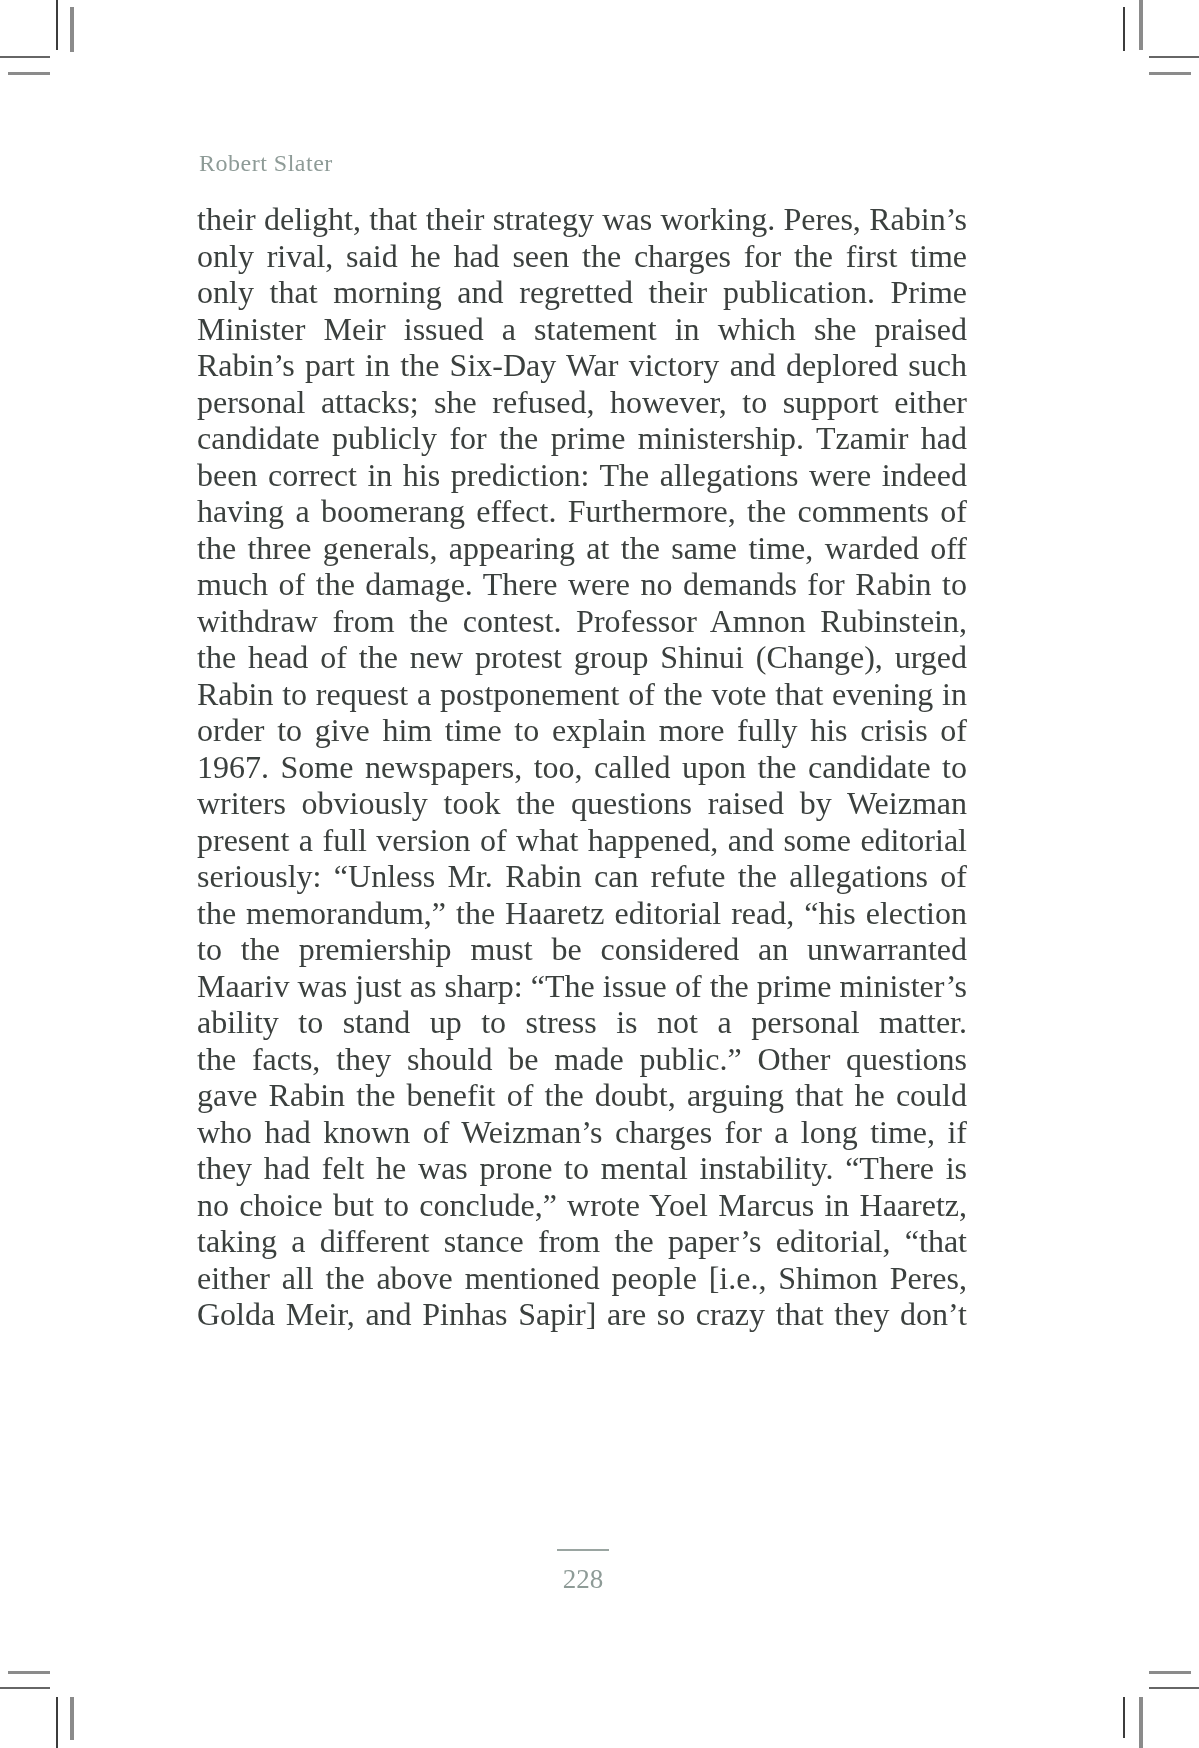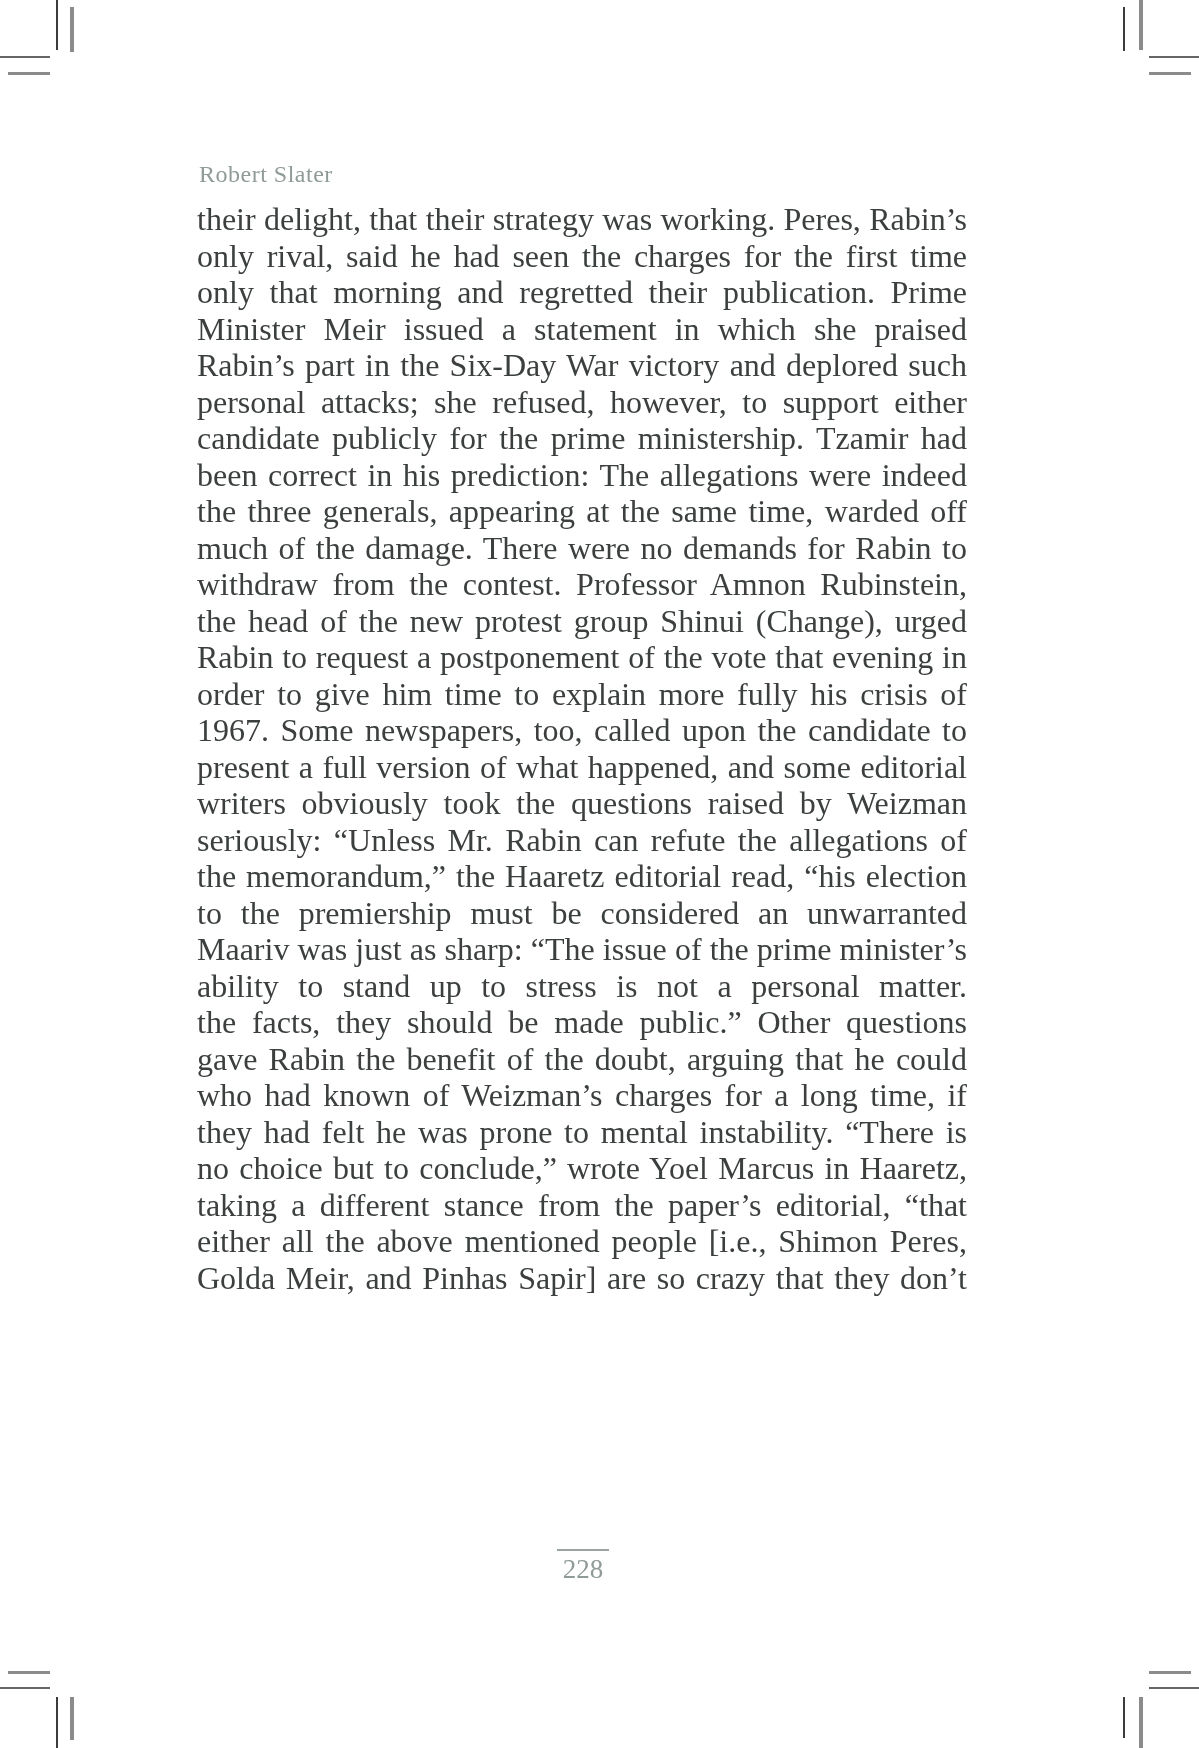--- a/index.html
+++ b/index.html
@@ -19,21 +19,20 @@
     overflow:hidden;
     font-family:"Liberation Serif", serif;
   }
   
   .running-header{
     position:absolute;
     left:199px;top:150px;
     font-size:24px;
     letter-spacing:0.5px;
     color:var(--muted);
-    margin-top:11px;
   }
   
   .body-text{
     position:absolute;
     left:197px;top:201px;
     width:770px;
     color:var(--ink);
     font-size:32px;
   }
   .line{
@@ -53,21 +52,21 @@
     width:56px;
     text-align:center;
     color:var(--muted);
   }
   .footer-rule{
     width:52px;height:0;
     margin:0 auto;
     border-top:2px solid var(--rule);
   }
   .page-number{
-    margin-top:3px;
+    margin-top:13px;
     font-size:27px;
     line-height:30px;
   }
   
   .cm{position:absolute;background:var(--mark-dark);}
   .cm.mid{background:var(--mark-mid);}
   .cm.gray{background:var(--mark-gray);}
   
   .tl-v1{left:56px;top:0;width:2px;height:50px;}
   .tl-v2{left:70px;top:7px;width:4px;height:45px;}
@@ -118,29 +117,30 @@
 
   <div class="body-text">
       <div class="line"><span>their delight, that their strategy was working. Peres, Rabin’s</span></div>
       <div class="line"><span>only rival, said he had seen the charges for the first time</span></div>
       <div class="line"><span>only that morning and regretted their publication. Prime</span></div>
       <div class="line"><span>Minister Meir issued a statement in which she praised</span></div>
       <div class="line"><span>Rabin’s part in the Six-Day War victory and deplored such</span></div>
       <div class="line"><span>personal attacks; she refused, however, to support either</span></div>
       <div class="line"><span>candidate publicly for the prime ministership. Tzamir had</span></div>
       <div class="line"><span>been correct in his prediction: The allegations were indeed</span></div>
+      <div class="line"><span>having a boomerang effect. Furthermore, the comments of</span></div>
       <div class="line"><span>the three generals, appearing at the same time, warded off</span></div>
       <div class="line"><span>much of the damage. There were no demands for Rabin to</span></div>
       <div class="line"><span>withdraw from the contest. Professor Amnon Rubinstein,</span></div>
       <div class="line"><span>the head of the new protest group Shinui (Change), urged</span></div>
       <div class="line"><span>Rabin to request a postponement of the vote that evening in</span></div>
       <div class="line"><span>order to give him time to explain more fully his crisis of May</span></div>
       <div class="line"><span>1967. Some newspapers, too, called upon the candidate to</span></div>
+      <div class="line"><span>writers obviously took the questions raised by Weizman</span></div>
       <div class="line"><span>present a full version of what happened, and some editorial</span></div>
-      <div class="line"><span>writers obviously took the questions raised by Weizman</span></div>
       <div class="line"><span>seriously: “Unless Mr. Rabin can refute the allegations of</span></div>
       <div class="line"><span>the memorandum,” the </span><span class="it">Haaretz</span><span> editorial read, “his election</span></div>
       <div class="line"><span>to the premiership must be considered an unwarranted risk.”</span></div>
       <div class="line"><span class="it">Maariv</span><span> was just as sharp: “The issue of the prime minister’s</span></div>
       <div class="line"><span>ability to stand up to stress is not a personal matter.  Whatever</span></div>
       <div class="line"><span>the facts, they should be made public.” Other questions</span></div>
       <div class="line"><span>gave Rabin the benefit of the doubt, arguing that he could not</span></div>
       <div class="line"><span>who had known of Weizman’s charges for a long time, if</span></div>
       <div class="line"><span>they had felt he was prone to mental instability. “There is</span></div>
       <div class="line"><span>no choice but to conclude,” wrote Yoel Marcus in </span><span class="it">Haaretz</span><span>,</span></div>

